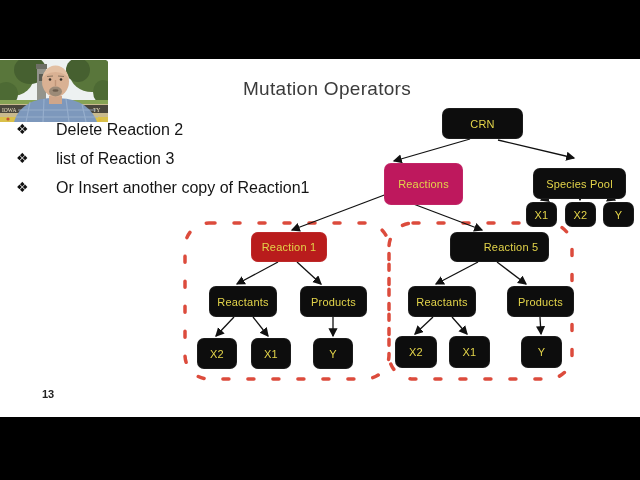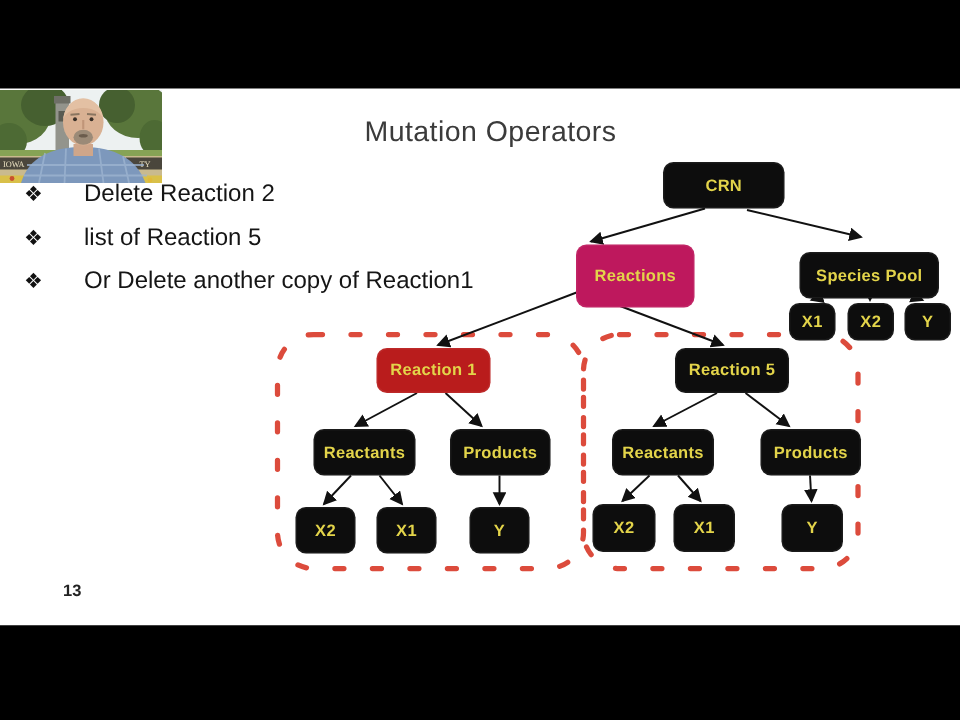--- a/index.html
+++ b/index.html
@@ -11,21 +11,21 @@
   .slide{position:absolute;left:0;top:59px;width:640px;height:358px;background:#ffffff;}
   .title{position:absolute;left:0;top:78px;width:654px;text-align:center;
          font-size:19px;color:#3b3b3b;letter-spacing:.3px;}
   .bullets{position:absolute;left:16px;top:119px;margin:0;padding:0;list-style:none;width:320px;}
   .bullets li{display:flex;margin:0 0 8px 0;}
   .bullet-marker{width:17px;flex:0 0 17px;font-size:14px;color:#111;margin-right:7px;
                  line-height:21px;}
   .bullet-text{font-size:16px;line-height:21px;color:#151515;}
   .bullet-line{display:block;margin-left:16px;}
   .tree-node{position:absolute;border-radius:7px;display:flex;align-items:center;
-             justify-content:center;font-weight:bold;font-size:11px;letter-spacing:.2px;
+             justify-content:center;font-weight:normal;font-size:11px;letter-spacing:.2px;
              box-shadow:0 0 0 1px rgba(255,255,255,.06) inset;text-align:center;}
   .pagenum{position:absolute;left:14px;top:388px;font-size:11px;font-weight:bold;color:#222;margin-left:28px;}
   .overlay-svg{position:absolute;left:0;top:0;width:640px;height:480px;pointer-events:none;}
   .webcam{position:absolute;left:0;top:60px;width:108px;height:62px;overflow:hidden;}
 </style>
 </head>
 <body>
 
 <div class="stage">
   <div class="bar top"></div>
@@ -37,27 +37,27 @@
   <ul class="bullets" id="bullet-list">
       <li>
         <span class="bullet-marker">❖</span>
         <div class="bullet-text">
           <span class="bullet-line">Delete Reaction 2</span>
         </div>
       </li>
       <li>
         <span class="bullet-marker">❖</span>
         <div class="bullet-text">
-          <span class="bullet-line">list of Reaction 5</span>
+          <span class="bullet-line">list of Reaction 3</span>
         </div>
       </li>
       <li>
         <span class="bullet-marker">❖</span>
         <div class="bullet-text">
-          <span class="bullet-line">Or Delete another copy of Reaction1</span>
+          <span class="bullet-line">Or Insert another copy of Reaction1</span>
         </div>
       </li>
     </ul>
 
   <svg class="overlay-svg" viewBox="0 0 640 480">
     <defs>
       <marker id="arrowhead" markerWidth="8" markerHeight="8" refX="6" refY="3.5" orient="auto">
         <path d="M0,0 L7,3.5 L0,7 z" fill="#111111"></path>
       </marker>
     </defs>
@@ -116,21 +116,21 @@
       </div>
       <div class="tree-node" style="left: 197px; top: 338px; width: 40px; height: 31px; background: rgb(13, 13, 13); color: rgb(227, 212, 74);">
         <span>X2</span>
       </div>
       <div class="tree-node" style="left: 251px; top: 338px; width: 40px; height: 31px; background: rgb(13, 13, 13); color: rgb(227, 212, 74);">
         <span>X1</span>
       </div>
       <div class="tree-node" style="left: 313px; top: 338px; width: 40px; height: 31px; background: rgb(13, 13, 13); color: rgb(227, 212, 74);">
         <span>Y</span>
       </div>
-      <div class="tree-node" style="left: 450px; top: 232px; width: 76px; height: 30px; background: rgb(13, 13, 13); color: rgb(227, 212, 74);">
+      <div class="tree-node" style="left: 450px; top: 232px; width: 76px; height: 30px; background: rgb(13, 13, 13); color: rgb(227, 212, 74); padding-left: 23px;">
         <span>Reaction 5</span>
       </div>
       <div class="tree-node" style="left: 408px; top: 286px; width: 68px; height: 31px; background: rgb(13, 13, 13); color: rgb(227, 212, 74);">
         <span>Reactants</span>
       </div>
       <div class="tree-node" style="left: 507px; top: 286px; width: 67px; height: 31px; background: rgb(13, 13, 13); color: rgb(227, 212, 74);">
         <span>Products</span>
       </div>
       <div class="tree-node" style="left: 395px; top: 336px; width: 42px; height: 32px; background: rgb(13, 13, 13); color: rgb(227, 212, 74);">
         <span>X2</span>

